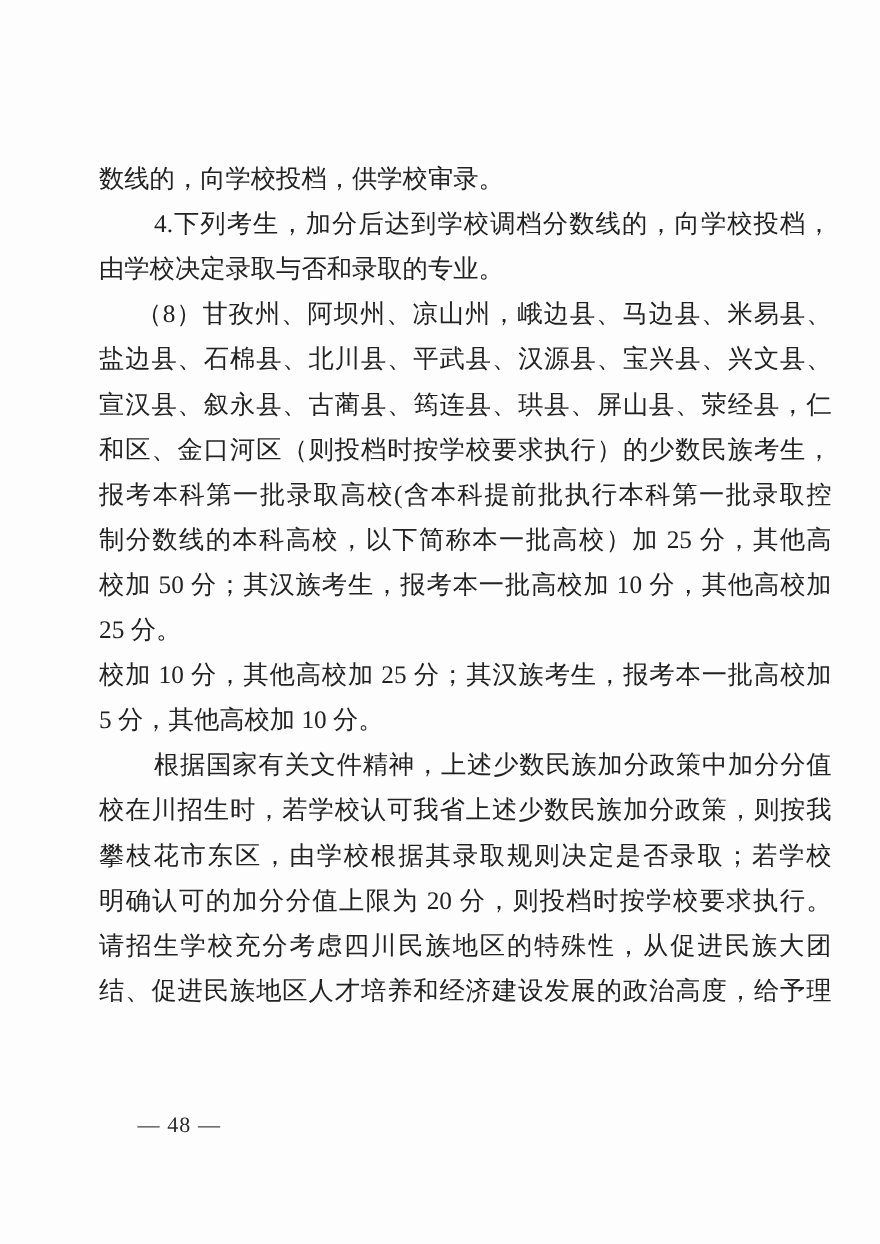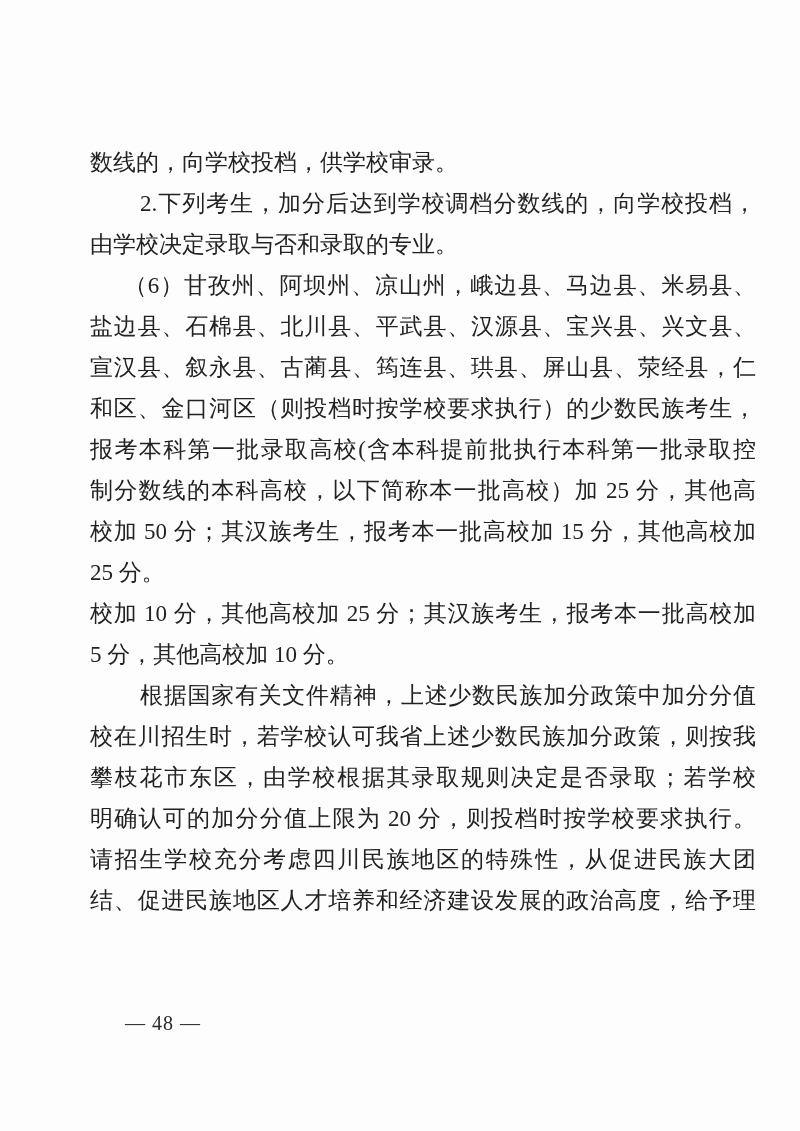--- a/index.html
+++ b/index.html
@@ -59,29 +59,29 @@
     color: #2a2a2a;
     letter-spacing: 1px;
   }
 </style>
 </head>
 <body>
 
 <main class="page">
   <section class="content">
     <div class="line end">数线的，向学校投档，供学校审录。</div>
-    <div class="line indent">2.下列考生，加分后达到学校调档分数线的，向学校投档，</div>
+    <div class="line indent">4.下列考生，加分后达到学校调档分数线的，向学校投档，</div>
     <div class="line end">由学校决定录取与否和录取的专业。</div>
-    <div class="line indent-paren">（6）甘孜州、阿坝州、凉山州，峨边县、马边县、米易县、</div>
+    <div class="line indent-paren">（8）甘孜州、阿坝州、凉山州，峨边县、马边县、米易县、</div>
     <div class="line">盐边县、石棉县、北川县、平武县、汉源县、宝兴县、兴文县、</div>
     <div class="line">宣汉县、叙永县、古蔺县、筠连县、珙县、屏山县、荥经县，仁</div>
     <div class="line">和区、金口河区（则投档时按学校要求执行）的少数民族考生，</div>
     <div class="line">报考本科第一批录取高校(含本科提前批执行本科第一批录取控</div>
     <div class="line">制分数线的本科高校，以下简称本一批高校）加 25 分，其他高</div>
-    <div class="line">校加 50 分；其汉族考生，报考本一批高校加 15 分，其他高校加</div>
+    <div class="line">校加 50 分；其汉族考生，报考本一批高校加 10 分，其他高校加</div>
     <div class="line end">25 分。</div>
     <div class="line">校加 10 分，其他高校加 25 分；其汉族考生，报考本一批高校加</div>
     <div class="line end">5 分，其他高校加 10 分。</div>
     <div class="line indent">根据国家有关文件精神，上述少数民族加分政策中加分分值</div>
     <div class="line">校在川招生时，若学校认可我省上述少数民族加分政策，则按我</div>
     <div class="line">攀枝花市东区，由学校根据其录取规则决定是否录取；若学校</div>
     <div class="line">明确认可的加分分值上限为 20 分，则投档时按学校要求执行。</div>
     <div class="line">请招生学校充分考虑四川民族地区的特殊性，从促进民族大团</div>
     <div class="line">结、促进民族地区人才培养和经济建设发展的政治高度，给予理</div>
   </section>

